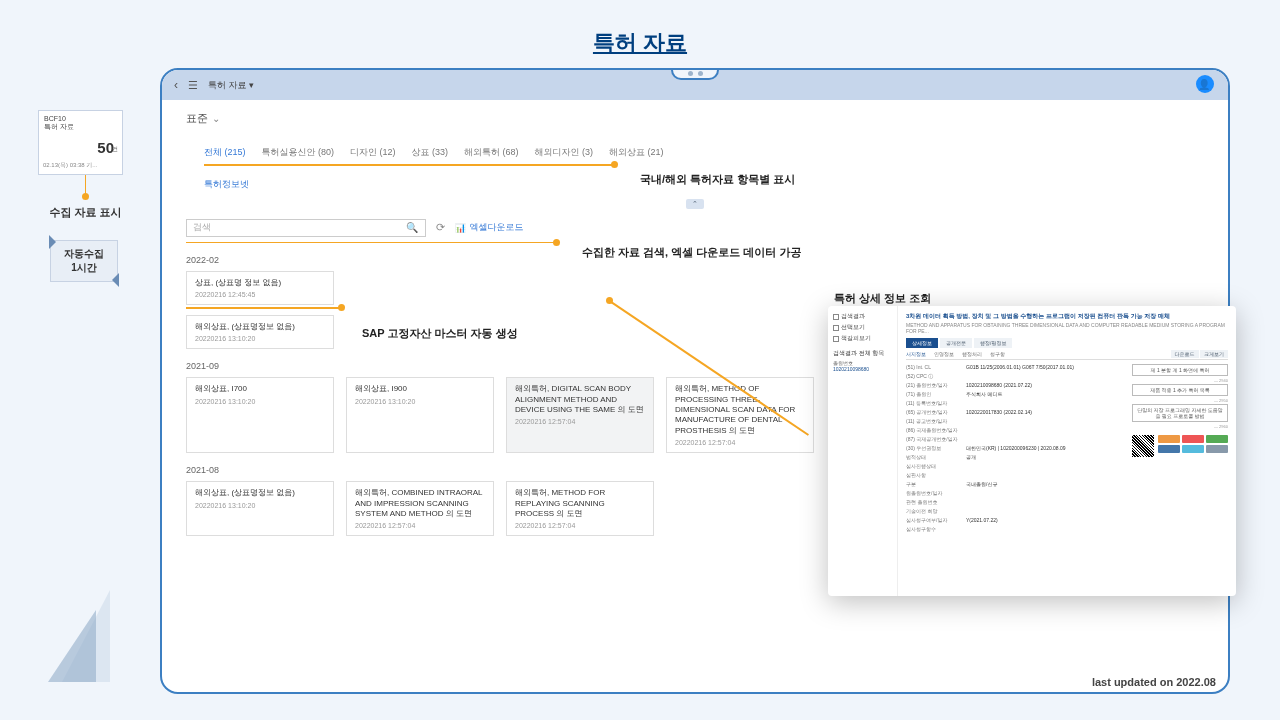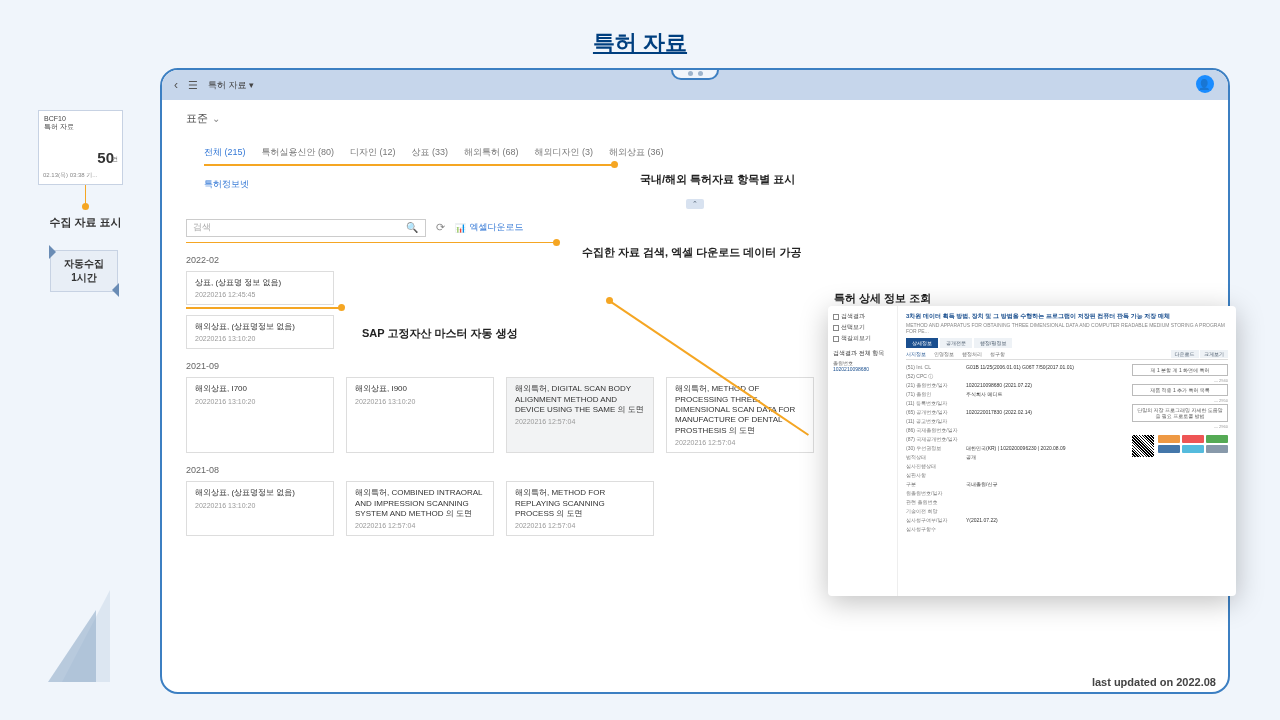--- a/index.html
+++ b/index.html
@@ -2,21 +2,21 @@
 <html><head>
 <meta charset="utf-8">
 <style>
 * { margin: 0; padding: 0; box-sizing: border-box; }
 body { font-family: -apple-system, "Malgun Gothic", Arial, sans-serif; background: #f0f5fb; width: 1280px; height: 720px; position: relative; overflow: hidden; }
 
 .page-title { position: absolute; top: 28px; left: 50%; transform: translateX(-50%); font-size: 22px; font-weight: 700; color: #003f7f; text-decoration: underline; }
 
 
 .side-wrap { position: absolute; left: 38px; top: 110px; width: 95px; }
-.widget-card { background: #fff; border: 1px solid #c7d2e3; width: 85px; height: 75px; padding: 4px 5px; font-size: 7px; color: #333; position: relative; }
+.widget-card { background: #fff; border: 1px solid #c7d2e3; width: 85px; height: 65px; padding: 4px 5px; font-size: 7px; color: #333; position: relative; }
 .widget-card .w-top { font-size: 7px; color: #444; line-height: 1.1; }
 .widget-card .w-num { position: absolute; right: 8px; bottom: 18px; font-size: 15px; font-weight: 600; color: #333; }
 .widget-card .w-unit { position: absolute; right: 4px; bottom: 20px; font-size: 6px; color: #666; }
 .widget-card .w-date { position: absolute; left: 4px; bottom: 4px; font-size: 6px; color: #888; }
 
 .side-line { width: 1px; height: 22px; background: #f5a623; margin: 0 auto; position: relative; }
 .side-dot { width: 7px; height: 7px; border-radius: 50%; background: #f5a623; position: absolute; left: -3px; bottom: -3px; }
 
 .side-label { text-align: center; font-size: 11px; font-weight: 700; color: #333; margin-top: 8px; }
 
@@ -160,21 +160,21 @@
         <span class="chev-d">⌄</span>
     </div>
 
     <div class="tabs-row">
       <span class="tab active">전체 (215)</span>
       <span class="tab">특허실용신안 (80)</span>
       <span class="tab">디자인 (12)</span>
       <span class="tab">상표 (33)</span>
       <span class="tab">해외특허 (68)</span>
       <span class="tab">해외디자인 (3)</span>
-      <span class="tab">해외상표 (36)</span>
+      <span class="tab">해외상표 (21)</span>
     </div>
     <div class="orange-line"></div>
     <div class="sub-link">특허정보넷</div>
     <div class="collapse-chip">⌃</div>
 
     <div class="search-row">
       <div class="search-box">
         <span>검색</span>
         <span class="mag">🔍</span>
       </div>

